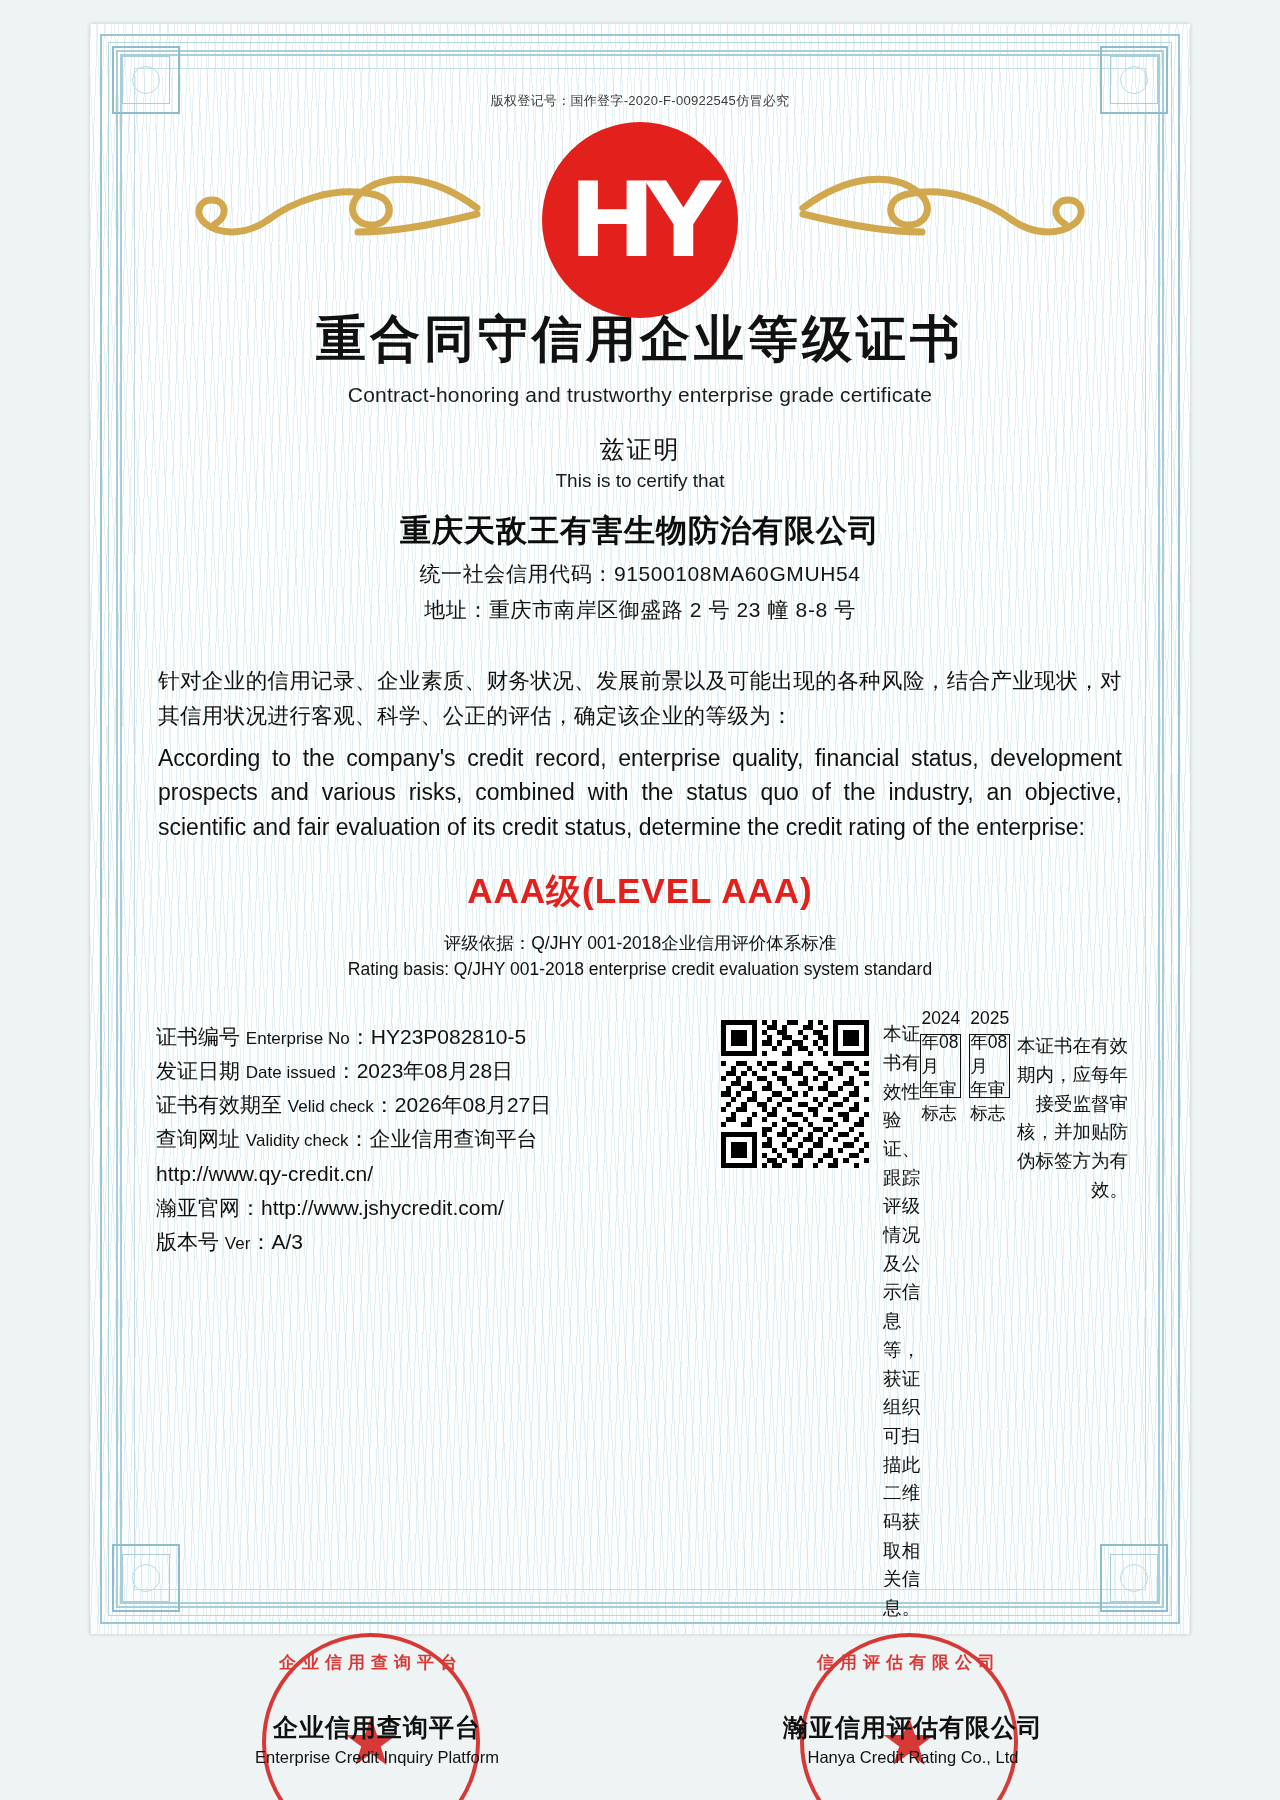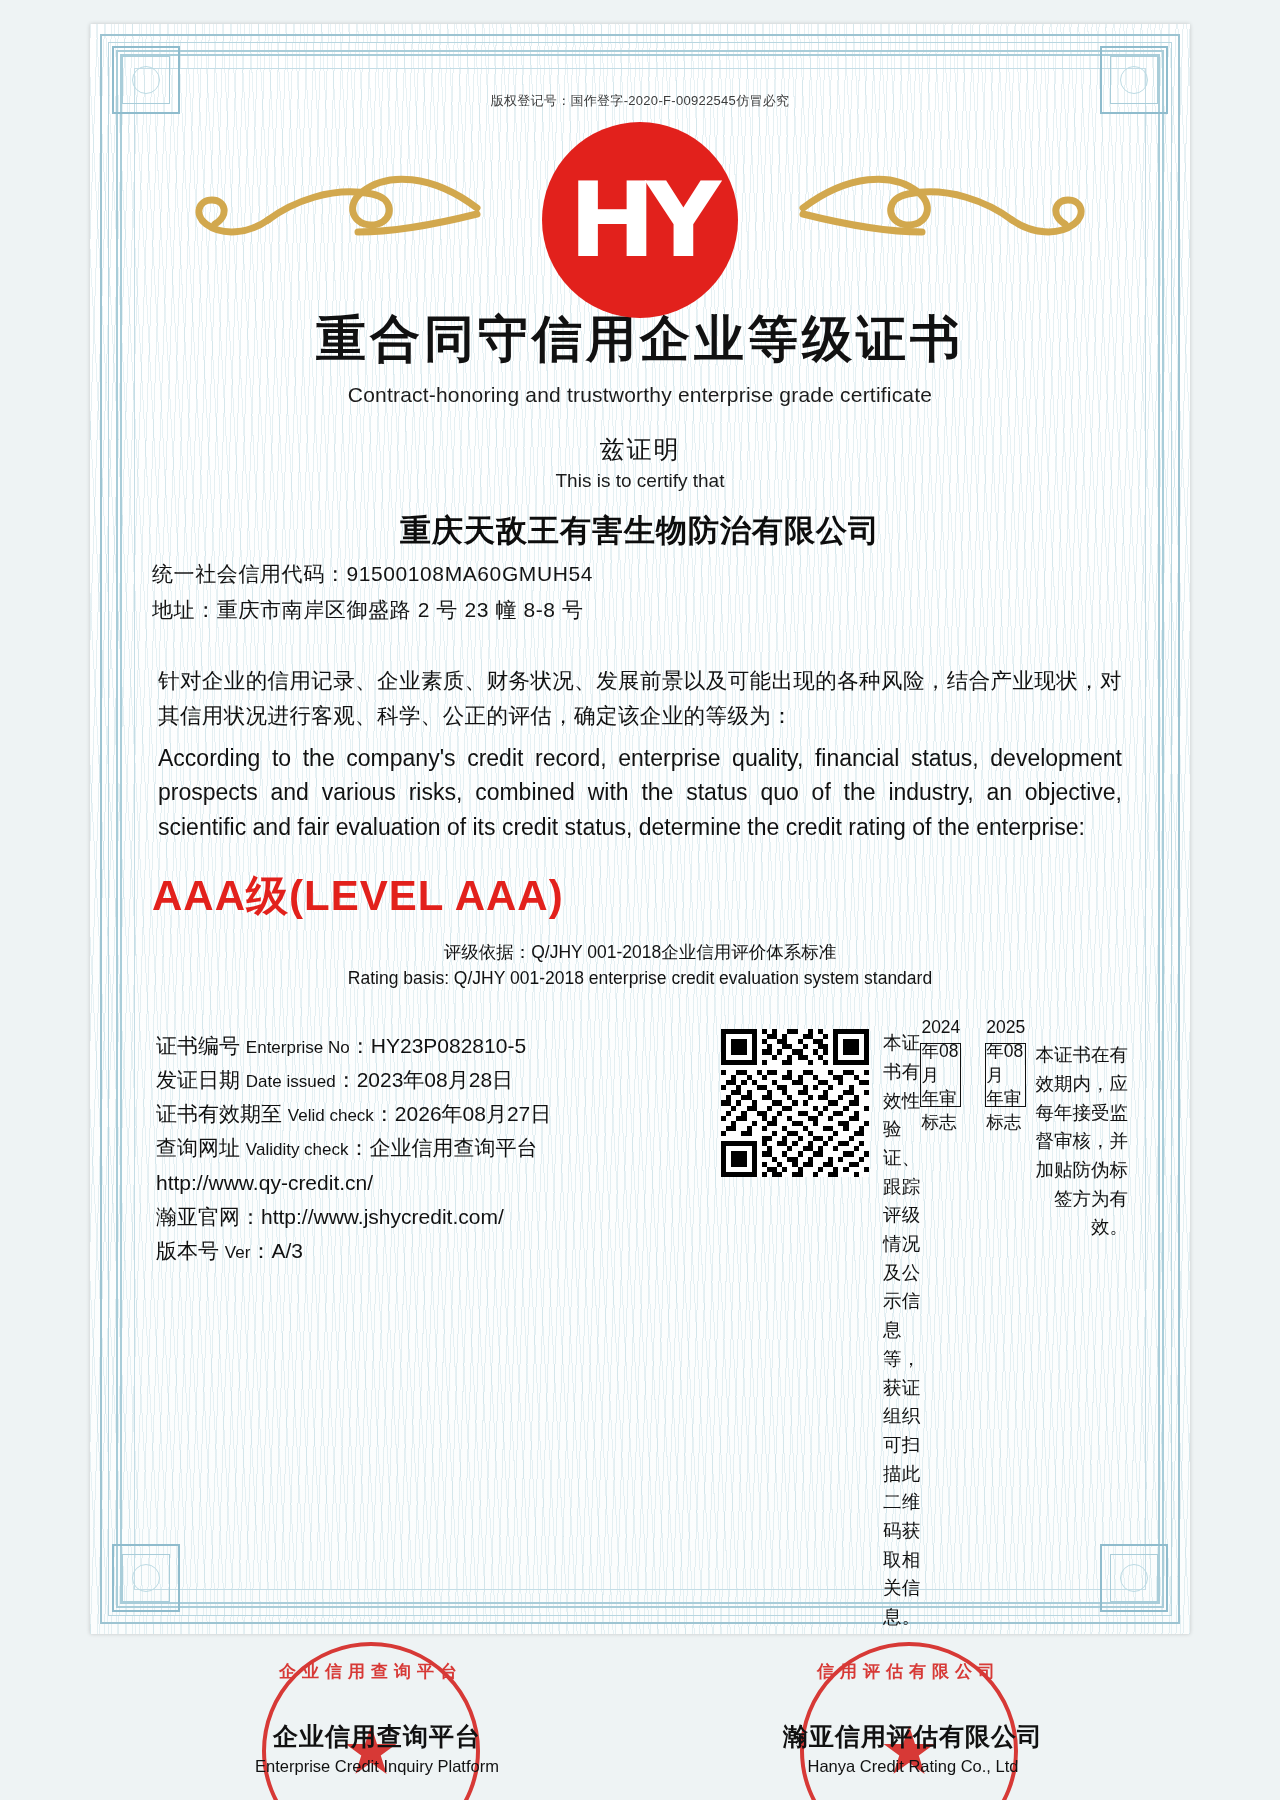--- a/index.html
+++ b/index.html
@@ -75,54 +75,54 @@
   }
   .title-en{
     text-align:center;font-size:21px;color:#1b1b1b;margin-top:10px;letter-spacing:.2px;
   }
   .certify-cn{text-align:center;font-size:25px;color:#111;margin-top:26px;letter-spacing:2px;}
   .certify-en{text-align:center;font-size:19px;color:#1b1b1b;margin-top:4px;}
   .company{
     text-align:center;font-size:31px;font-weight:bold;color:#0d0d0d;margin-top:18px;letter-spacing:1px;
   }
   .usci,.addr{
-    text-align:left;font-size:21px;color:#141414;margin-top:8px;letter-spacing:.6px;
+    text-align:center;font-size:21px;color:#141414;margin-top:8px;letter-spacing:.6px;
   }
 
   
   .para{margin-top:40px;padding:0 6px;}
   .para-cn{
     font-size:21.5px;color:#111;line-height:1.65;text-align:justify;letter-spacing:.4px;
   }
   .para-en{
     font-size:23px;color:#111;line-height:1.5;margin-top:6px;text-align:justify;
   }
 
   
   .level{
-    font-size:42px;font-weight:bold;color:#e2211c;
+    text-align:center;font-size:35px;font-weight:bold;color:#e2211c;
     margin-top:24px;letter-spacing:1px;
   }
   .basis-cn{text-align:center;font-size:17.5px;color:#111;margin-top:16px;}
   .basis-en{text-align:center;font-size:17.5px;color:#111;margin-top:4px;}
 
   
   .details-row{display:flex;margin-top:40px;}
   .details{width:565px;padding-left:4px;}
   .d-line{font-size:21px;color:#111;line-height:1.62;white-space:nowrap;}
   .d-line .lbl-en{font-size:17px;}
   .qr-col{flex:1;display:flex;}
   .qr-top{display:flex;gap:14px;}
   .qr{
     width:148px;height:148px;flex:0 0 148px;
     background-color:#fff;
     image-rendering:pixelated;
   }
   .qr-note{font-size:18.5px;color:#111;line-height:1.55;letter-spacing:.2px;}
-  .stamps{display:flex;gap:24px;margin-top:14px;}
+  .stamps{display:flex;gap:8px;margin-top:14px;}
   .stamp-box{
     flex:1;border:1.5px solid #111;height:62px;
     display:flex;flex-direction:column;align-items:center;justify-content:center;
     font-size:17.5px;color:#111;line-height:1.35;
   }
   .qr-foot{font-size:18.5px;color:#111;line-height:1.55;margin-top:12px;text-align:right;}
 
   
   .seal-row{position:relative;height:210px;margin-top:10px;}
   .seal{

